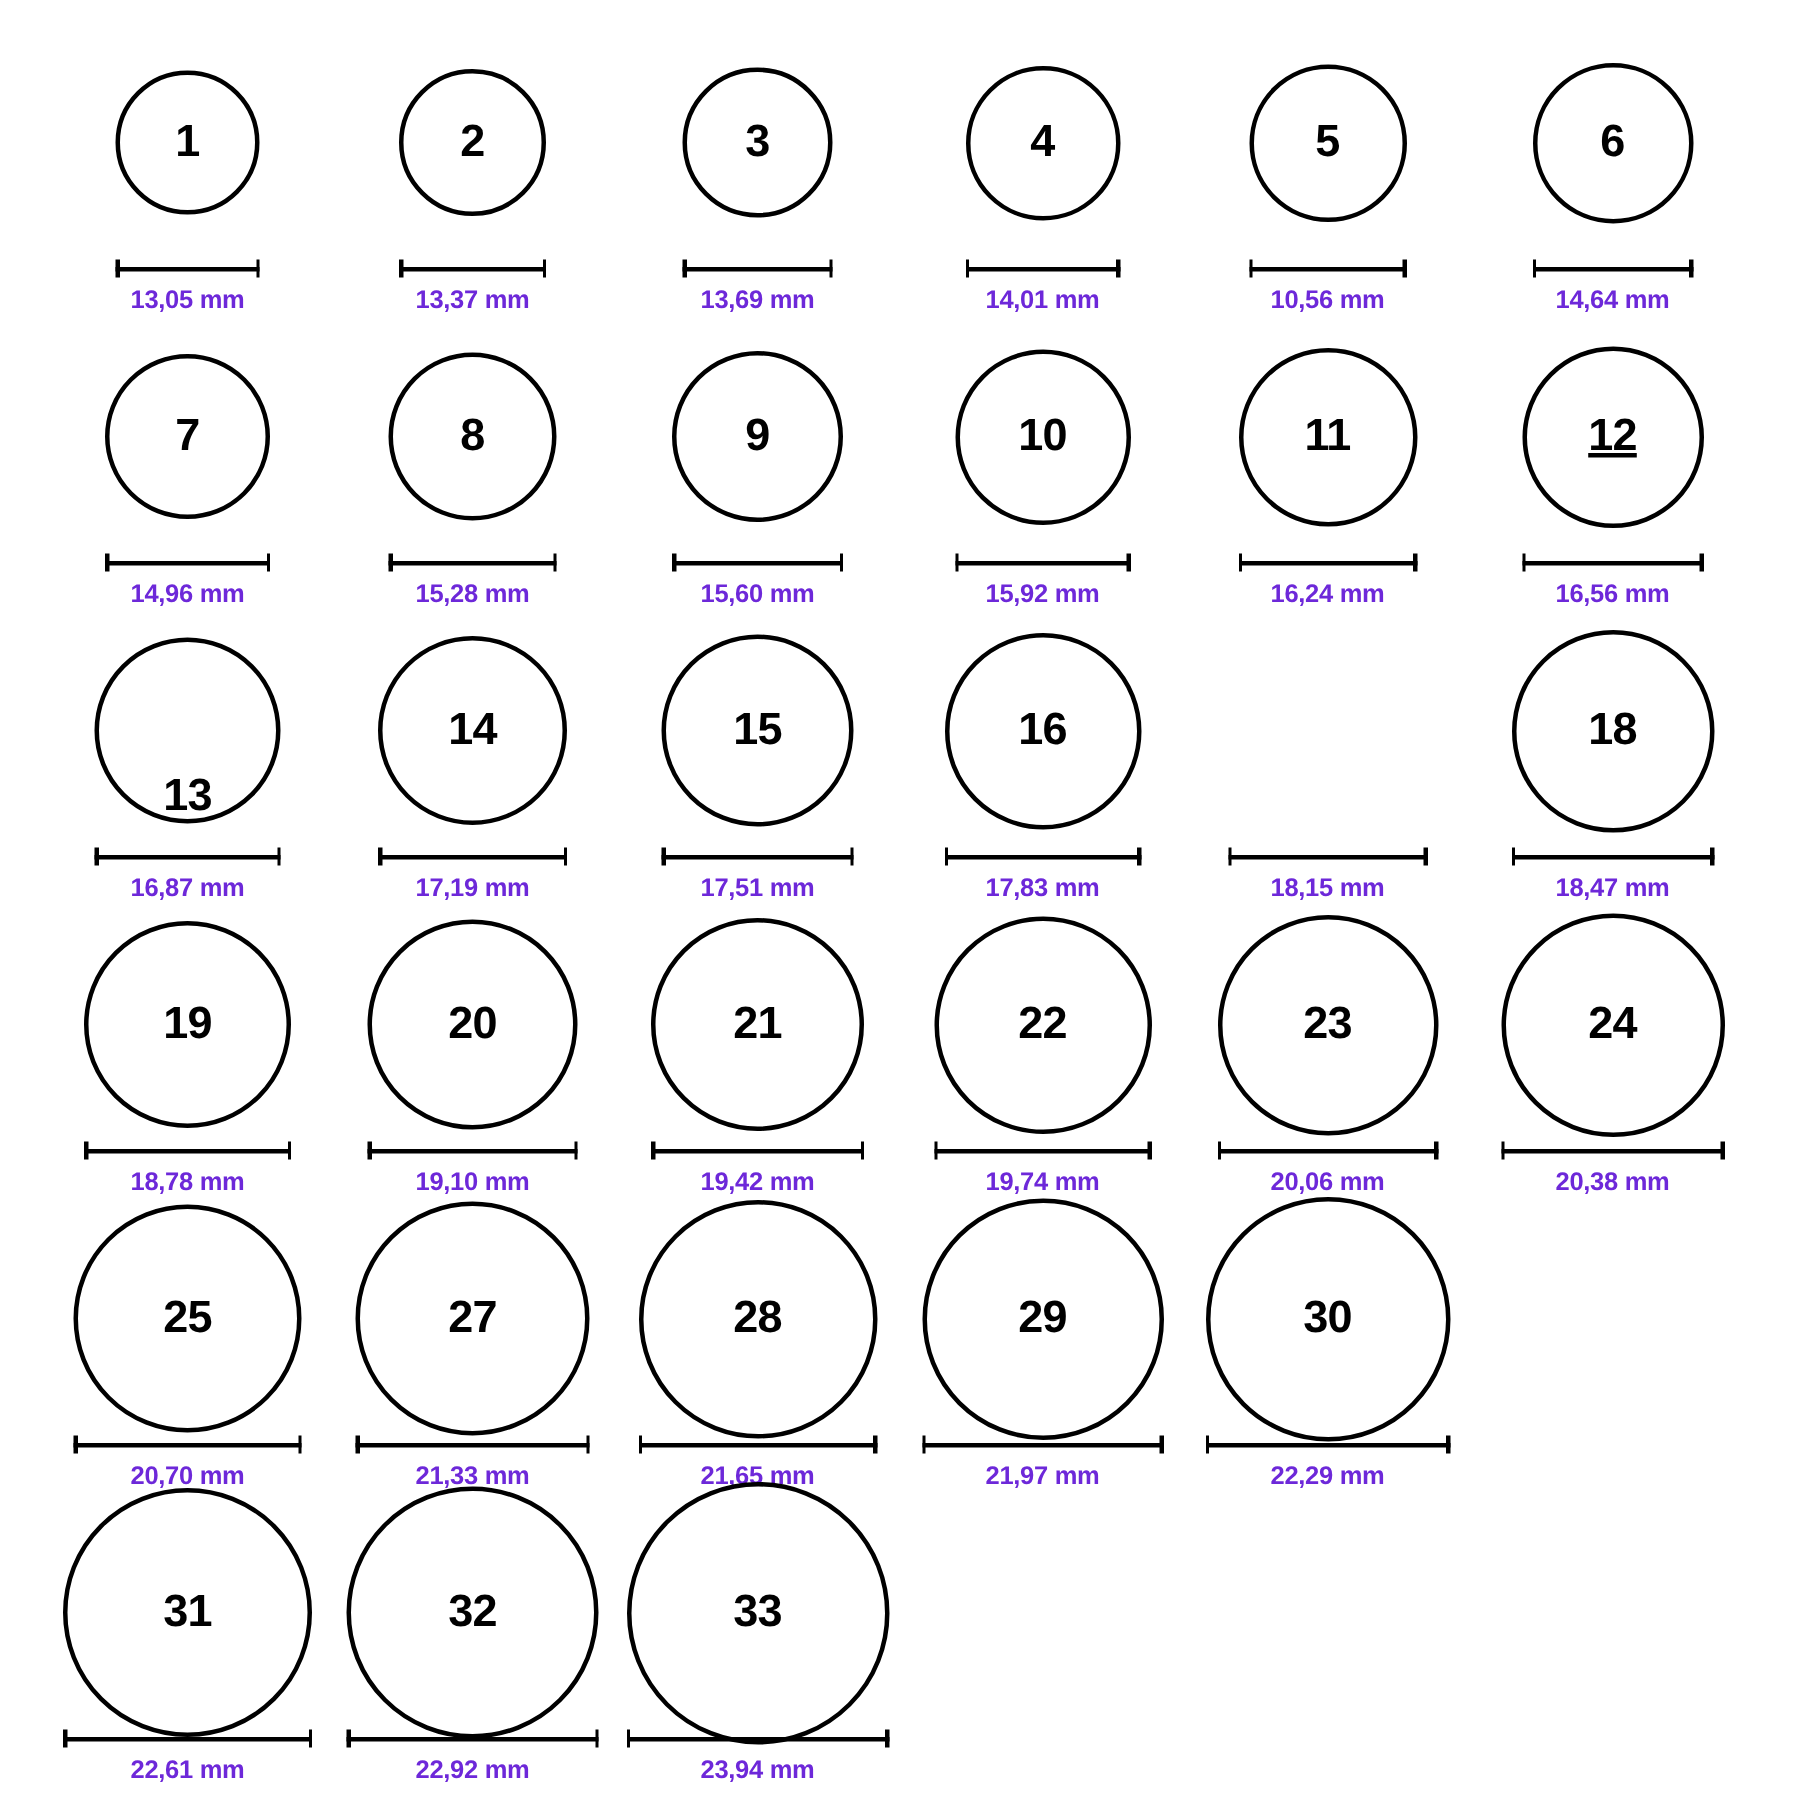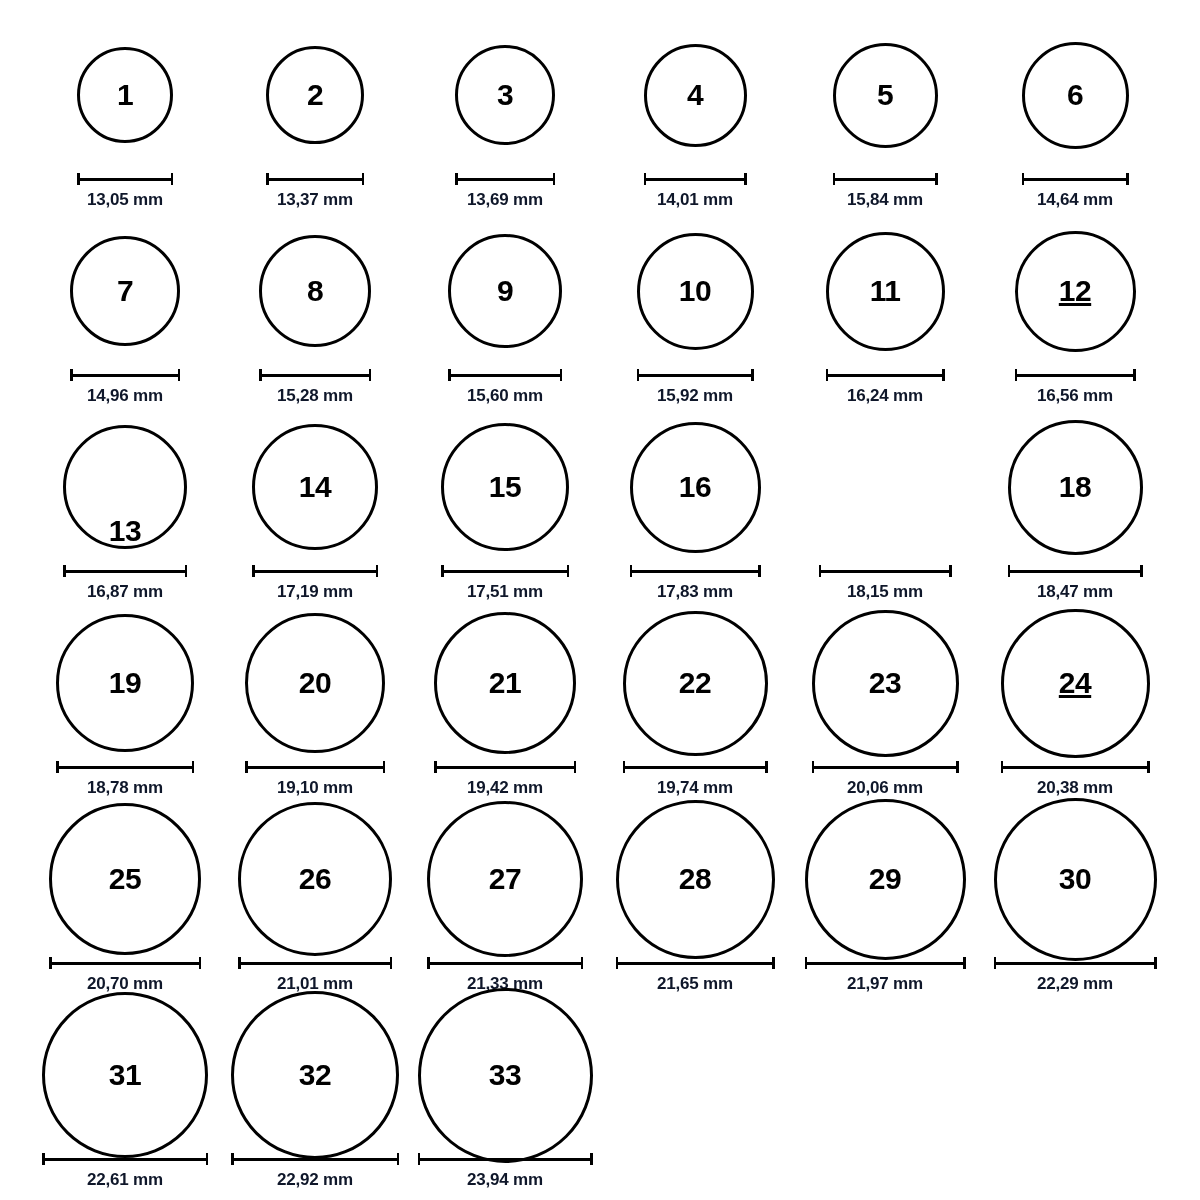--- a/index.html
+++ b/index.html
@@ -80,21 +80,21 @@
     background: #000000;
   }
   .measure-bar .cap.left { left: 0; }
   .measure-bar .cap.right { right: 0; }
   .mm-label {
     font-size: 17px;
     font-weight: bold;
     margin-top: 5px;
     letter-spacing: -0.2px;
     white-space: nowrap;
-    color: #0f172a;
+    color: #6d28d9;
   }
 </style>
 </head>
 <body>
 
 <div id="ring-size-chart">
     <div class="chart-row">
       <div class="size-cell">
         <div class="circle-wrap">
           <div class="ring-circle" style="width: 96px; height: 96px;">
@@ -151,21 +151,21 @@
         <div class="circle-wrap">
           <div class="ring-circle" style="width: 105px; height: 105px;">
             <span class="ring-number">5</span>
           </div>
         </div>
         <div class="measure-bar" style="width: 105px;">
           <div class="bar-line"></div>
           <div class="cap left"></div>
           <div class="cap right"></div>
         </div>
-        <div class="mm-label">15,84 mm</div>
+        <div class="mm-label">10,56 mm</div>
       </div>
       <div class="size-cell">
         <div class="circle-wrap">
           <div class="ring-circle" style="width: 107px; height: 107px;">
             <span class="ring-number">6</span>
           </div>
         </div>
         <div class="measure-bar" style="width: 107px;">
           <div class="bar-line"></div>
           <div class="cap left"></div>
@@ -390,21 +390,21 @@
         </div>
         <div class="measure-bar" style="width: 147px;">
           <div class="bar-line"></div>
           <div class="cap left"></div>
           <div class="cap right"></div>
         </div>
         <div class="mm-label">20,06 mm</div>
       </div>
       <div class="size-cell">
         <div class="circle-wrap">
-          <div class="ring-circle" style="width: 149px; height: 149px; text-decoration: underline;">
+          <div class="ring-circle" style="width: 149px; height: 149px;">
             <span class="ring-number">24</span>
           </div>
         </div>
         <div class="measure-bar" style="width: 149px;">
           <div class="bar-line"></div>
           <div class="cap left"></div>
           <div class="cap right"></div>
         </div>
         <div class="mm-label">20,38 mm</div>
       </div>
@@ -415,33 +415,20 @@
           <div class="ring-circle" style="width: 152px; height: 152px;">
             <span class="ring-number">25</span>
           </div>
         </div>
         <div class="measure-bar" style="width: 152px;">
           <div class="bar-line"></div>
           <div class="cap left"></div>
           <div class="cap right"></div>
         </div>
         <div class="mm-label">20,70 mm</div>
-      </div>
-      <div class="size-cell">
-        <div class="circle-wrap">
-          <div class="ring-circle" style="width: 154px; height: 154px;">
-            <span class="ring-number">26</span>
-          </div>
-        </div>
-        <div class="measure-bar" style="width: 154px;">
-          <div class="bar-line"></div>
-          <div class="cap left"></div>
-          <div class="cap right"></div>
-        </div>
-        <div class="mm-label">21,01 mm</div>
       </div>
       <div class="size-cell">
         <div class="circle-wrap">
           <div class="ring-circle" style="width: 156px; height: 156px;">
             <span class="ring-number">27</span>
           </div>
         </div>
         <div class="measure-bar" style="width: 156px;">
           <div class="bar-line"></div>
           <div class="cap left"></div>

